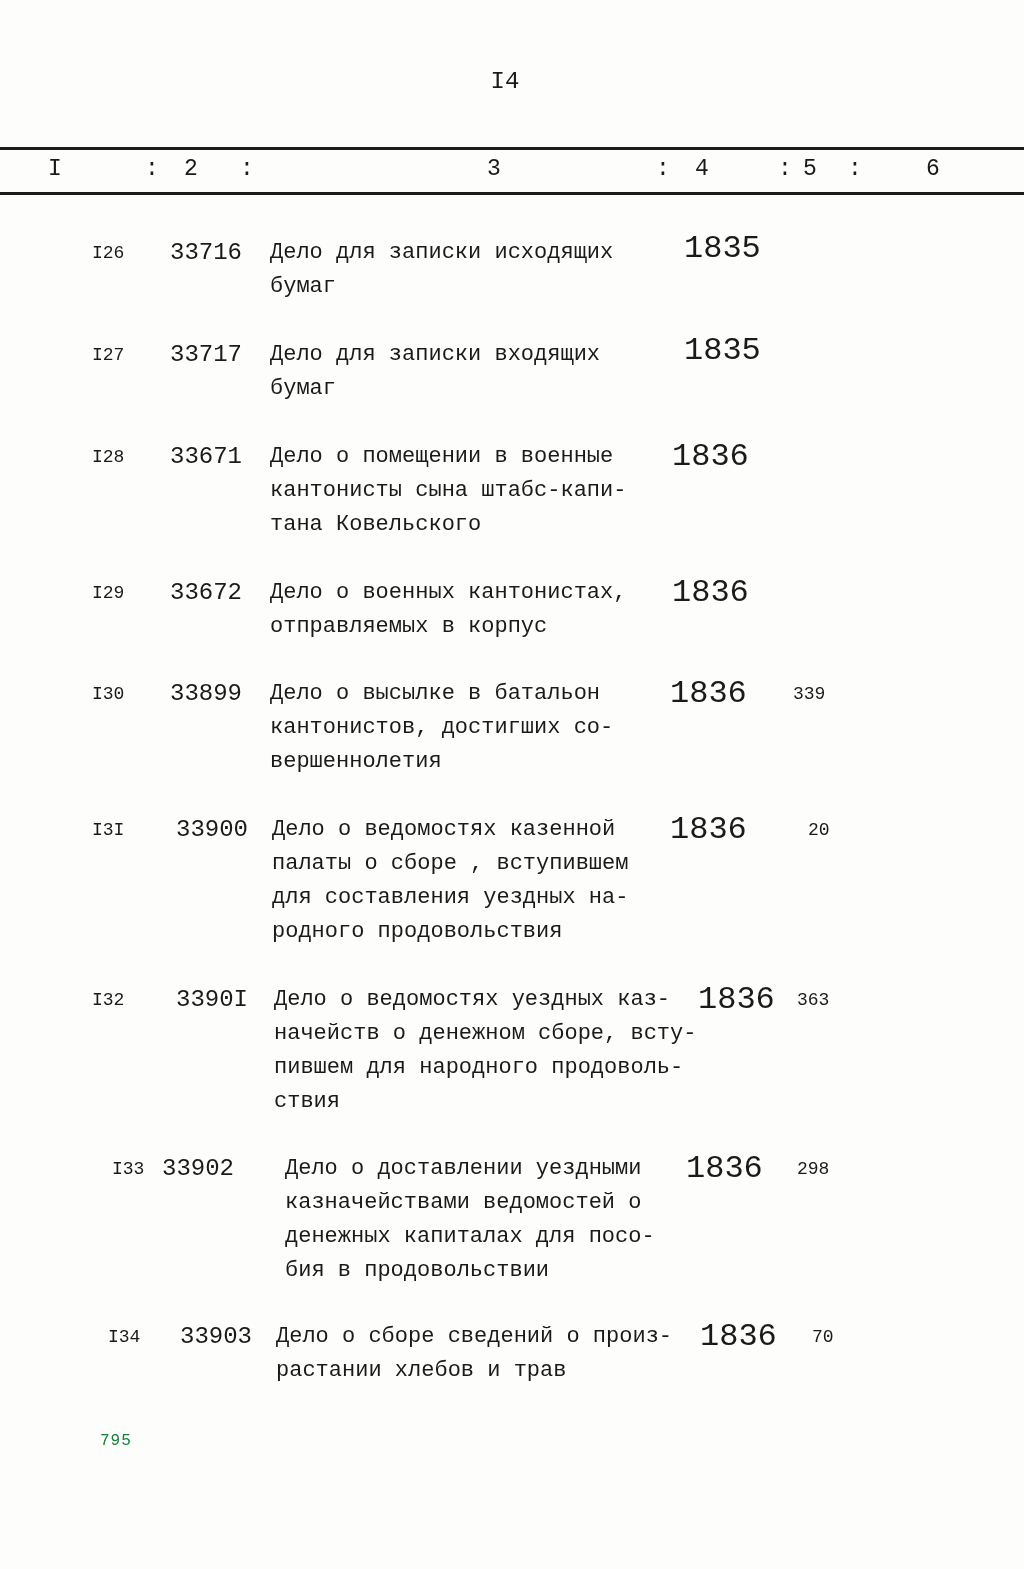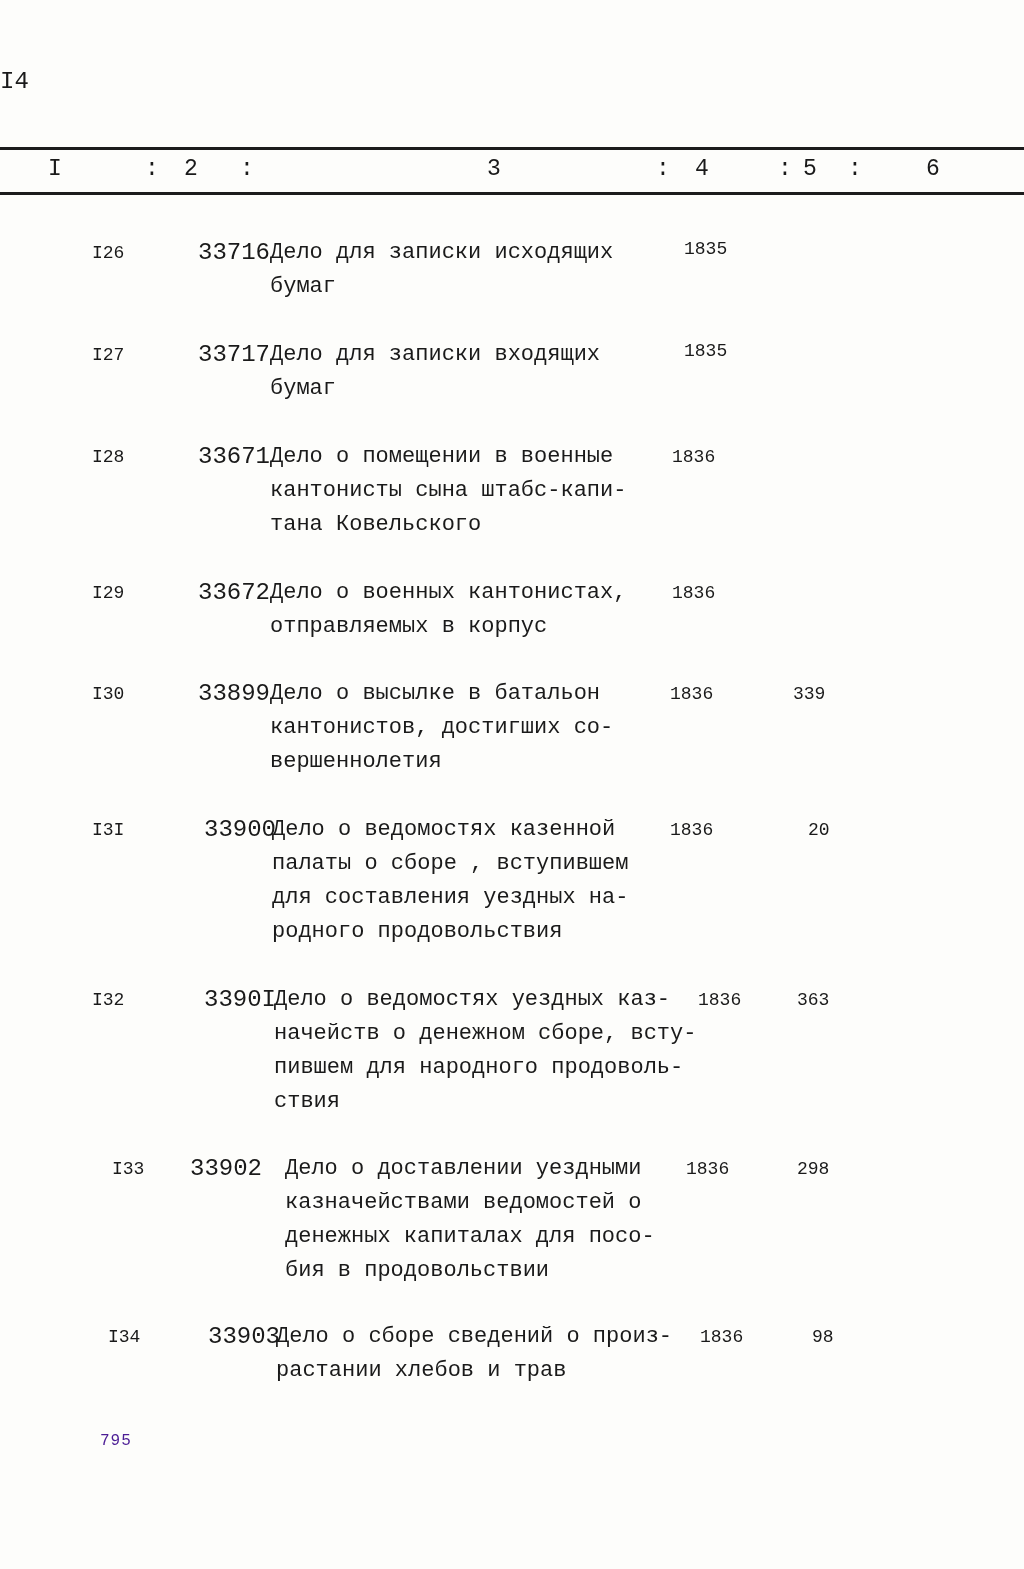--- a/index.html
+++ b/index.html
@@ -6,38 +6,38 @@
     body {
       width: 1024px; height: 1569px;
       background: #fdfdfb;
       position: relative;
       overflow: hidden;
       font-family: "Liberation Mono", "DejaVu Sans Mono", monospace;
       color: #1a1a1a;
     }
     .page-number {
       position: absolute; top: 68px; left: 0; width: 1010px;
-      font-size: 24px;
+      text-align: center; font-size: 24px;
     }
     .rule {
       position: absolute; left: 0; width: 1024px; height: 3px; background: #1c1c1c;
     }
     .rule.top { top: 147px; }
     .rule.bottom { top: 192px; }
     .header-row { position: absolute; top: 156px; left: 0; width: 1024px; height: 30px; font-size: 23px; }
     .header-row span { position: absolute; top: 0; }
     .entry { position: absolute; left: 0; width: 1024px; font-size: 22px; line-height: 34px; }
     .entry .col { position: absolute; top: 0; }
     .entry .num { left: 92px; font-size: 18px; }
-    .entry .fund { left: 170px; font-size: 24px; margin-left: 28px; }
+    .entry .fund { left: 170px; font-size: 24px; }
     .entry .title { left: 270px; width: 420px; white-space: pre-line; }
-    .entry .year { font-size: 18px; }
+    .entry .year { font-size: 32px; }
     .entry .sheets { font-size: 18px; }
     .stamp {
-      position: absolute; top: 1432px; left: 100px; font-size: 16px; color: #4c1d95;
+      position: absolute; top: 1432px; left: 100px; font-size: 16px; color: #15803d;
       letter-spacing: 1px;
     }
   </style>
 </head>
 <body>
 
 <div class="page-number">I4</div>
 
 <div class="rule top"></div>
 <div class="header-row">
@@ -134,16 +134,16 @@
   <span class="col year" style="left:686px">1836</span>
   <span class="col sheets" style="left:797px">298</span>
 </div>
 
 <div class="entry" style="top:1320px">
   <span class="col num" style="left:108px">I34</span>
   <span class="col fund" style="left:180px">33903</span>
   <span class="col title" style="left:276px;width:440px">Дело о сборе сведений о произ-
 растании хлебов и трав</span>
   <span class="col year" style="left:700px">1836</span>
-  <span class="col sheets" style="left:812px">98</span>
+  <span class="col sheets" style="left:812px">70</span>
 </div>
 
 <div class="stamp">795</div>
 
 </body></html>

